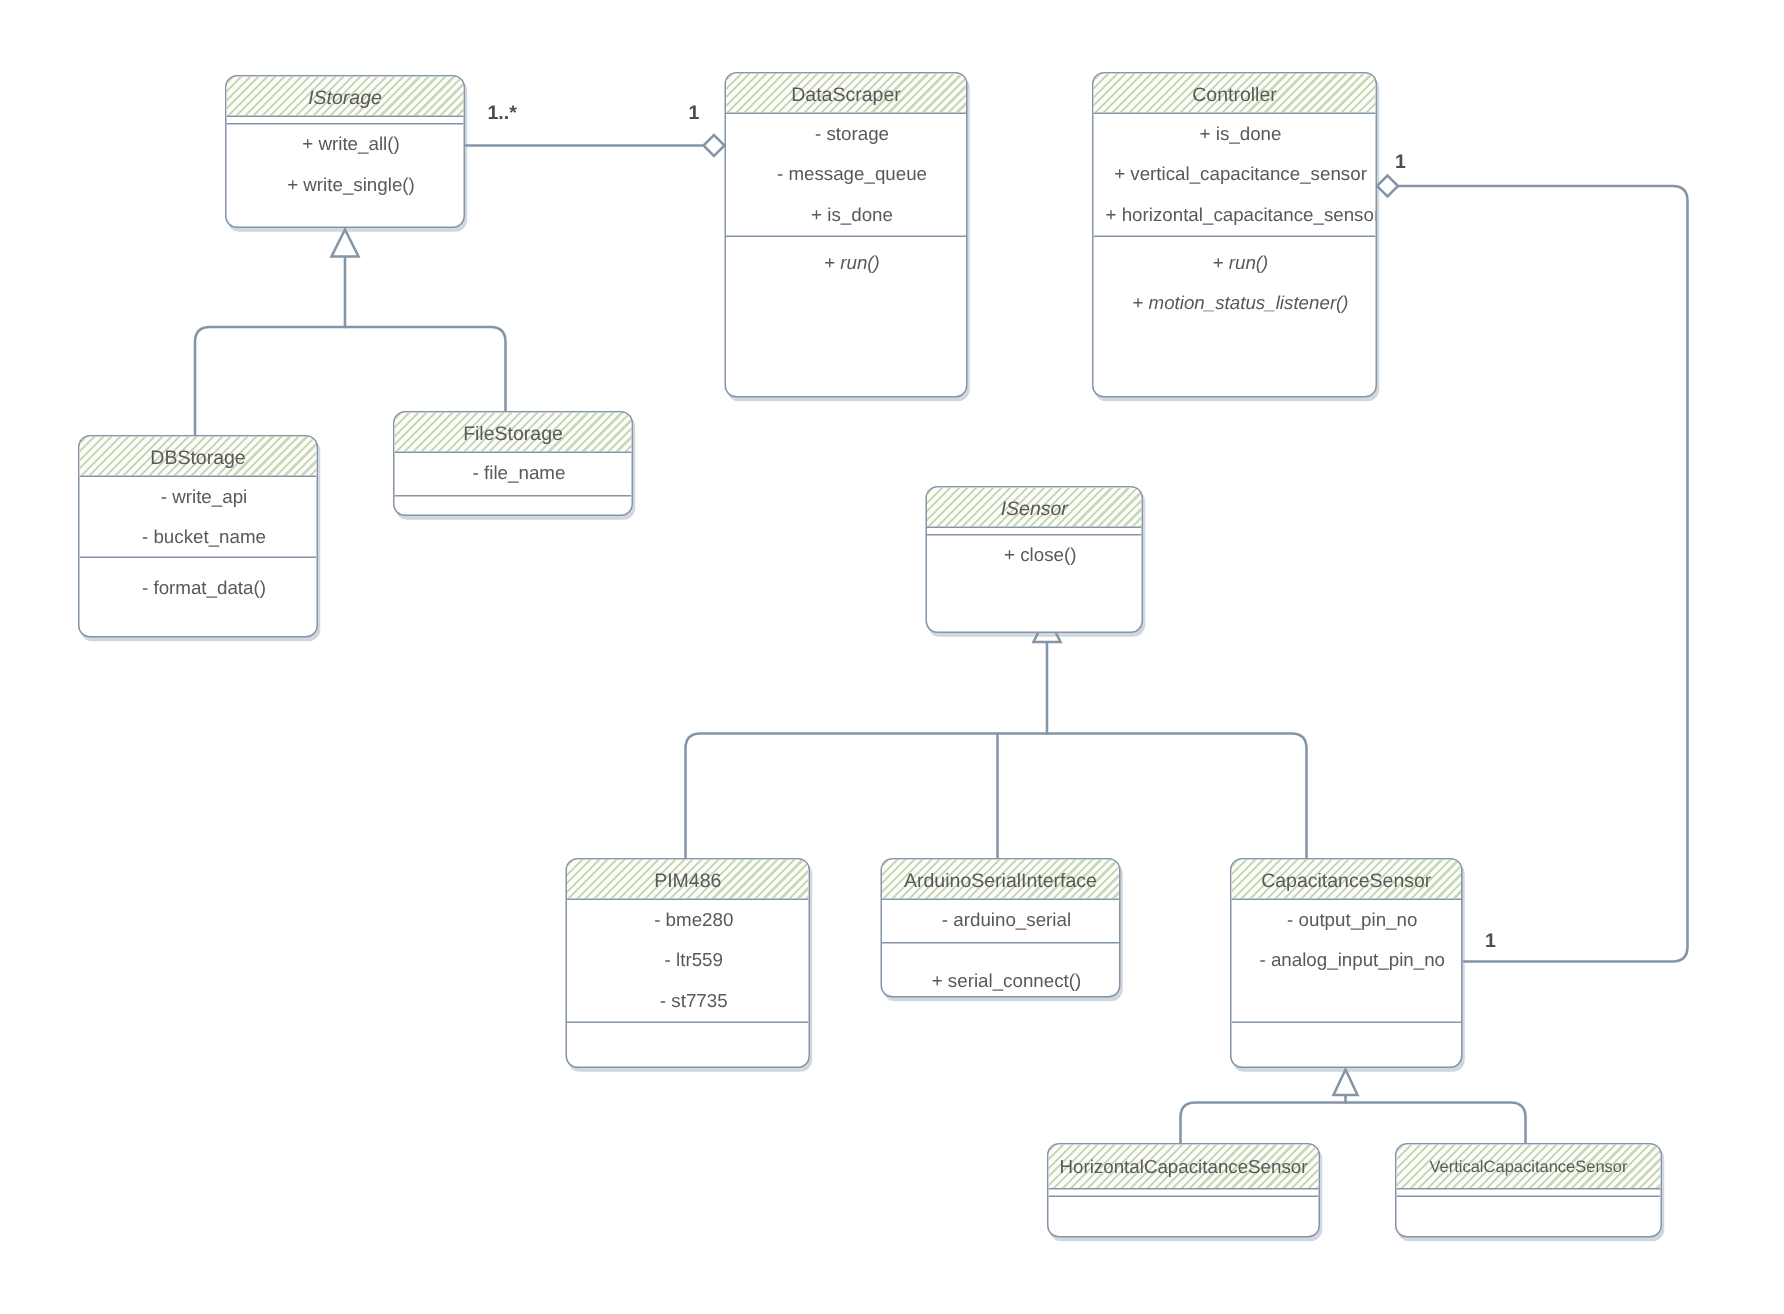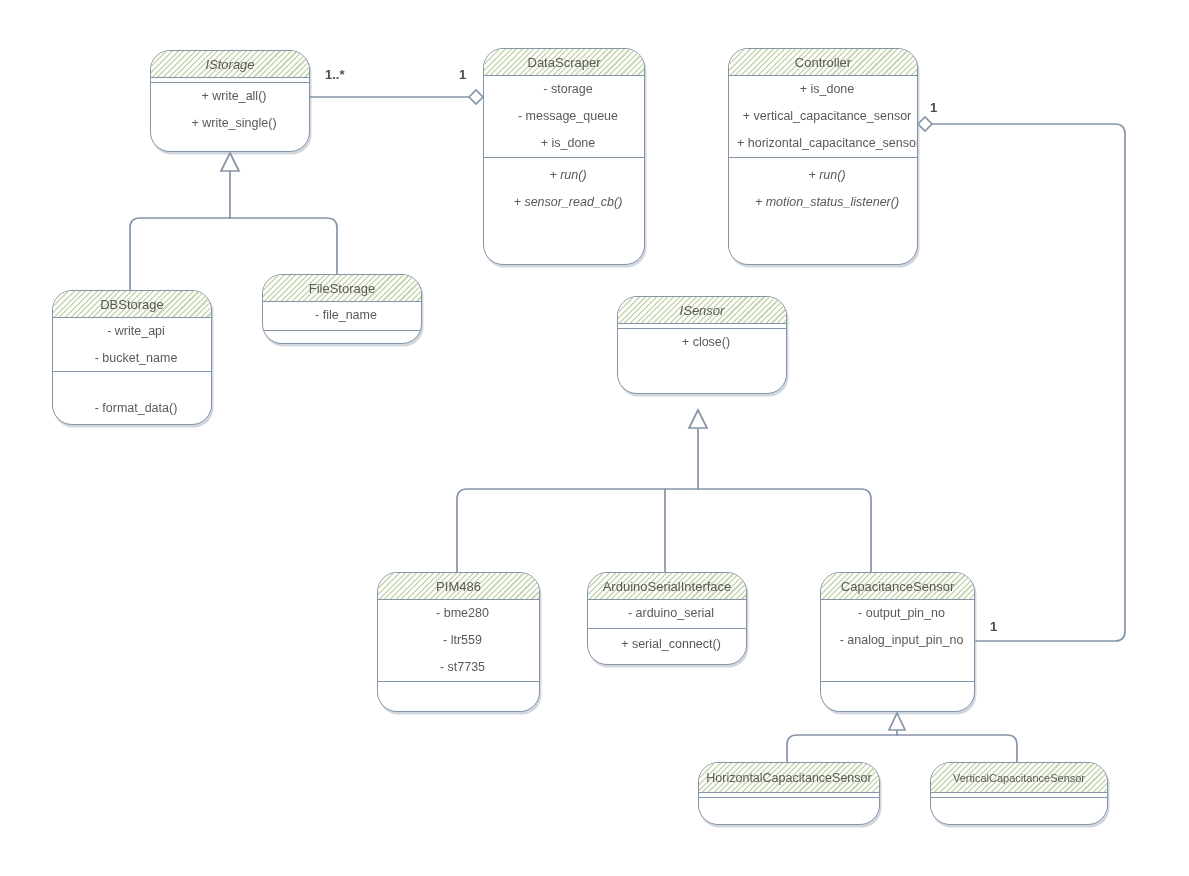--- a/index.html
+++ b/index.html
@@ -4,21 +4,21 @@
 <style>
   * { margin:0; padding:0; box-sizing:border-box; }
   html,body { background:#ffffff; }
   body { font-family:"Liberation Sans", sans-serif; }
   .canvas {
     position:relative; width:1189px; height:876px; background:#ffffff; overflow:hidden;
   }
   svg.edges { position:absolute; left:0; top:0; width:1189px; height:876px; }
   .uml-class {
     position:absolute; display:flex; flex-direction:column;
-    background:#ffffff; border:1.8px solid #8595a8; border-radius:20px;
+    background:#ffffff; border:1.8px solid #8595a8; border-radius:8px;
     box-shadow:1.5px 2.5px 0 rgba(133,149,168,.38);
     overflow:hidden; color:#595959;
   }
   .hd {
     flex:0 0 auto; text-align:center; font-size:13px; color:#595959;
     background:repeating-linear-gradient(135deg,#fcfdf8 0px,#fcfdf8 2.5px,#ccd8ba 2.5px,#ccd8ba 4px);
     border-bottom:1.6px solid #8595a8;
   }
   .hd.it { font-style:italic; }
   .strip { flex:0 0 5px; border-bottom:1.6px solid #8595a8; }
@@ -86,21 +86,20 @@
 
   <div class="uml-class" style="left:483px;top:48px;width:162px;height:217px">
     <div class="hd" style="height:27px;line-height:27px">DataScraper</div>
     <div class="cmp" style="height:81px">
       <div class="member">- storage</div>
       <div class="member">- message_queue</div>
       <div class="member">+ is_done</div>
     </div>
     <div class="cmp grow sep pt4">
       <div class="member">+ run()</div>
-      <div class="member">+ sensor_read_cb()</div>
     </div>
   </div>
 
   <div class="uml-class" style="left:728px;top:48px;width:190px;height:217px">
     <div class="hd" style="height:27px;line-height:27px">Controller</div>
     <div class="cmp" style="height:81px">
       <div class="member">+ is_done</div>
       <div class="member">+ vertical_capacitance_sensor</div>
       <div class="member">+ horizontal_capacitance_sensor</div>
     </div>
@@ -109,34 +108,34 @@
       <div class="member">+ motion_status_listener()</div>
     </div>
   </div>
 
   <div class="uml-class" style="left:52px;top:290px;width:160px;height:135px">
     <div class="hd" style="height:27px;line-height:27px">DBStorage</div>
     <div class="cmp" style="height:53px">
       <div class="member">- write_api</div>
       <div class="member">- bucket_name</div>
     </div>
-    <div class="cmp grow sep" style="padding-top:23px">
+    <div class="cmp grow sep" style="padding-top:7px">
       <div class="member">- format_data()</div>
     </div>
   </div>
 
   <div class="uml-class" style="left:262px;top:274px;width:160px;height:70px">
     <div class="hd" style="height:27px;line-height:27px">FileStorage</div>
     <div class="cmp" style="height:28px">
       <div class="member">- file_name</div>
     </div>
     <div class="cmp grow sep"></div>
   </div>
 
-  <div class="uml-class" style="left:617px;top:296px;width:170px;height:98px">
+  <div class="uml-class" style="left:617px;top:324px;width:145px;height:98px">
     <div class="hd it" style="height:27px;line-height:27px">ISensor</div>
     <div class="strip"></div>
     <div class="cmp grow">
       <div class="member">+ close()</div>
     </div>
   </div>
 
   <div class="uml-class" style="left:377px;top:572px;width:163px;height:140px">
     <div class="hd" style="height:27px;line-height:27px">PIM486</div>
     <div class="cmp" style="height:81px">
@@ -145,21 +144,21 @@
       <div class="member">- st7735</div>
     </div>
     <div class="cmp grow sep"></div>
   </div>
 
   <div class="uml-class" style="left:587px;top:572px;width:160px;height:93px">
     <div class="hd" style="height:27px;line-height:27px">ArduinoSerialInterface</div>
     <div class="cmp" style="height:28px">
       <div class="member">- arduino_serial</div>
     </div>
-    <div class="cmp grow sep" style="padding-top:2px">
+    <div class="cmp grow sep" style="padding-top:12px">
       <div class="member">+ serial_connect()</div>
     </div>
   </div>
 
   <div class="uml-class" style="left:820px;top:572px;width:155px;height:140px">
     <div class="hd" style="height:27px;line-height:27px">CapacitanceSensor</div>
     <div class="cmp" style="height:81px">
       <div class="member">- output_pin_no</div>
       <div class="member">- analog_input_pin_no</div>
     </div>

